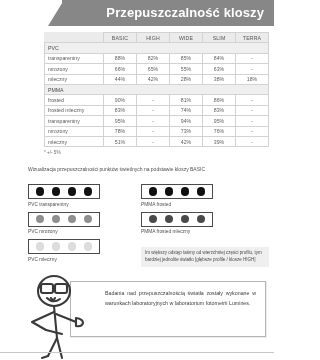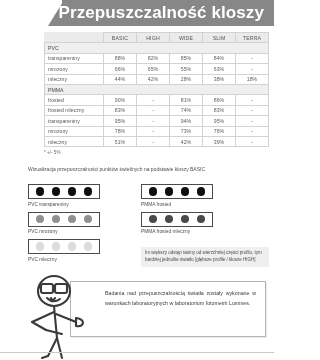--- a/index.html
+++ b/index.html
@@ -43,21 +43,21 @@
     border-width: 0 0 26px 16px;
     border-color: transparent transparent #878787 transparent;
   }
   .header-title {
     position: absolute;
     top: 0;
     right: 10px;
     height: 26px;
     line-height: 26px;
     color: #ffffff;
-    font-size: 17px;
+    font-size: 13px;
     font-weight: bold;
     letter-spacing: 0.1px;
     white-space: nowrap;
     text-align: center;
   }
 
   
   .table-wrap {
     position: absolute;
     top: 32px;

